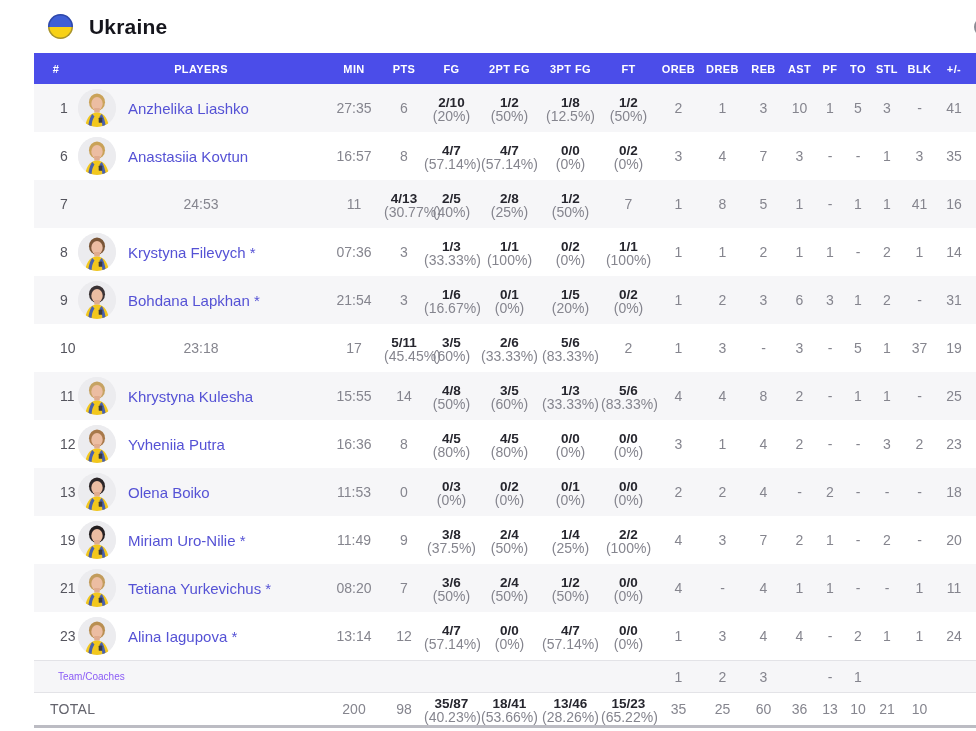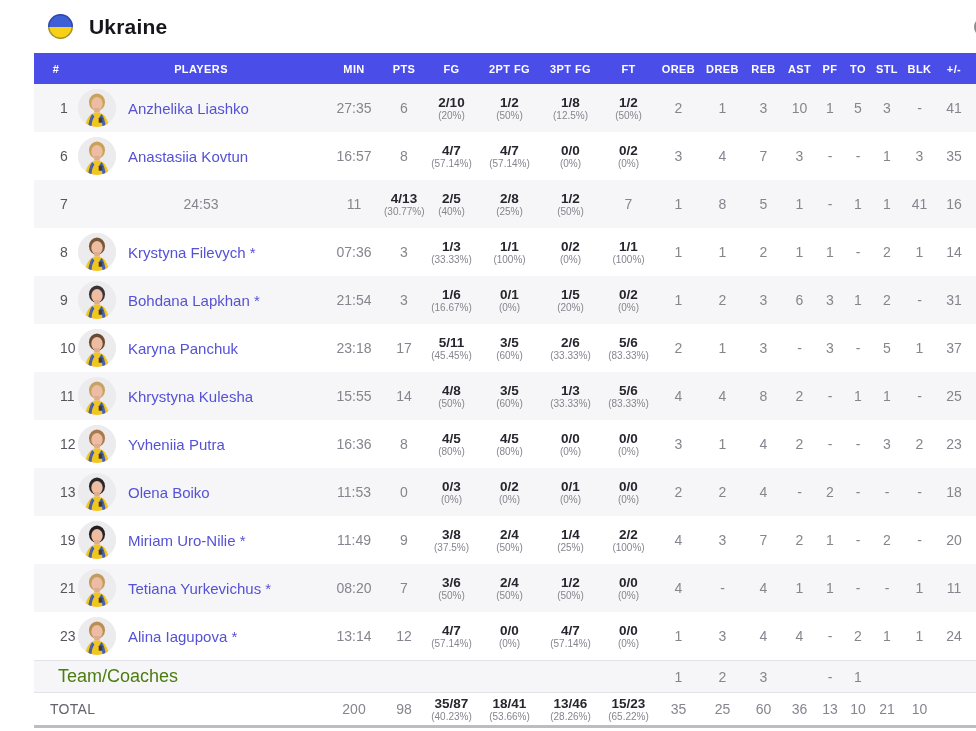--- a/index.html
+++ b/index.html
@@ -33,25 +33,25 @@
   
   .row { height:48px; background:#fff; }
   .row.alt { background:#f6f6f8; }
   .cell { text-align:center; font-size:14px; color:#85858e; }
   .cell-num { text-align:left; padding-left:26px; color:#55555e; }
   .cell-player { display:flex; align-items:center; text-align:left; }
   .avatar { width:38px; height:38px; border-radius:50%; overflow:hidden; flex:0 0 auto; background:#ececef; }
   .player-name { margin-left:12px; font-size:15px; color:#5552d5; cursor:pointer; white-space:nowrap; }
   .shot { display:flex; flex-direction:column; justify-content:center; line-height:1; }
   .frac { font-size:13.5px; font-weight:700; color:#26262e; line-height:15px; }
-  .pct  { font-size:10px; color:#85858e; line-height:12px; }
+  .pct  { font-size:14px; color:#85858e; line-height:12px; }
 
   
   .team-row { height:32px; background:#f6f6f8; border-top:1px solid #e3e3e7; }
-  .team-row .label { grid-column:1 / 3; text-align:left; padding-left:24px; font-size:18px; color:#4d7c0f; }
+  .team-row .label { grid-column:1 / 3; text-align:left; padding-left:24px; font-size:10px; color:#8b5cf6; }
   .total-row { height:36px; background:#fff; border-top:1px solid #e3e3e7; border-bottom:3px solid #bcbcc3; }
   .total-row .label { grid-column:1 / 3; text-align:left; padding-left:16px; font-size:14px; color:#63636c; letter-spacing:.3px; }
   .total-row .cell { color:#85858e; }
 </style>
 </head>
 <body>
 
 <div class="page">
 
   <div class="team-header">
@@ -298,35 +298,20 @@
     <div class="cell">3</div>
     <div class="cell">1</div>
     <div class="cell">2</div>
     <div class="cell">-</div>
     <div class="cell">31</div>
     <div class="cell">6</div>
   </div>
 
   <div class="tr row">
     <div class="cell cell-num">10</div>
-    <div class="cell cell-player">
-      <span class="avatar">
-        <svg viewBox="0 0 36 36" width="38" height="38">
-          <circle cx="18" cy="18" r="18" fill="#ececef"></circle>
-          <ellipse cx="18" cy="12.5" rx="7.6" ry="8.2" fill="#6b4b2f"></ellipse>
-          <ellipse cx="18" cy="14" rx="5.4" ry="6.4" fill="#ecbda2"></ellipse>
-          <rect x="15.4" y="18" width="5.2" height="4.4" fill="#e0ab8e"></rect>
-          <path d="M6.5,36 C8.5,25.5 13,22.3 18,22.3 C23,22.3 27.5,25.5 29.5,36 Z" fill="#f2c71d"></path>
-          <path d="M9.5,36 C10.6,29 12,25.3 13.6,23.6 L15.6,26 C13.8,28.5 13,31.8 12.8,36 Z" fill="#2d4fc8" opacity="0.85"></path>
-          <path d="M26.5,36 C25.4,29 24,25.3 22.4,23.6 L20.4,26 C22.2,28.5 23,31.8 23.2,36 Z" fill="#2d4fc8" opacity="0.85"></path>
-          <rect x="19.6" y="27" width="3.4" height="5" rx="0.8" fill="#3a3a40"></rect>
-        </svg>
-      </span>
-      <span class="player-name">Karyna Panchuk</span>
-    </div>
     <div class="cell">23:18</div>
     <div class="cell">17</div>
     <div class="cell shot">
       <span class="frac">5/11</span>
       <span class="pct">(45.45%)</span>
     </div>
     <div class="cell shot">
       <span class="frac">3/5</span>
       <span class="pct">(60%)</span>
     </div>

